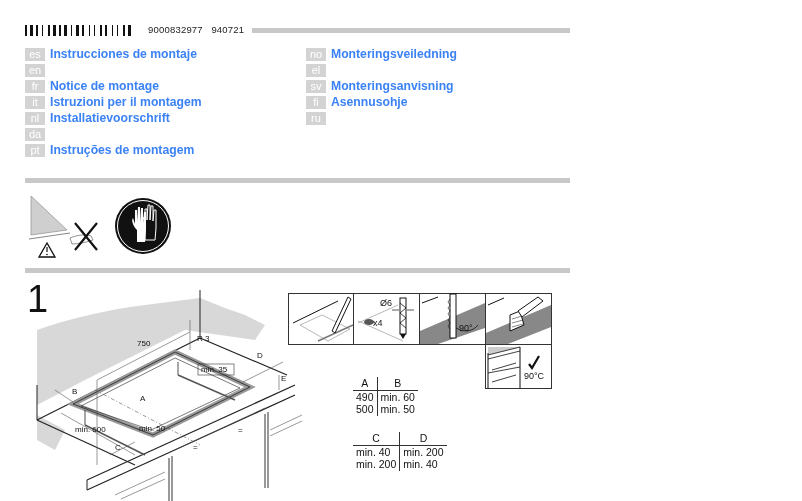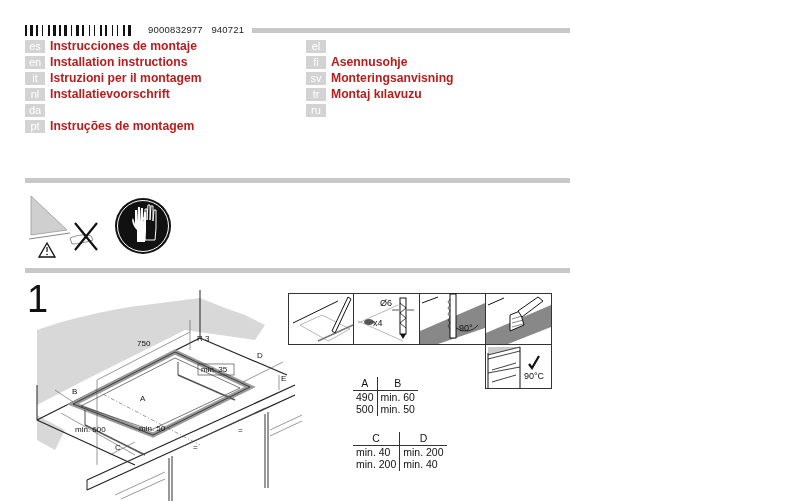--- a/index.html
+++ b/index.html
@@ -3,25 +3,25 @@
 <meta charset="utf-8">
 <style>
   html, body { margin:0; padding:0; background:#ffffff; }
   body { width:802px; height:501px; position:relative; overflow:hidden;
          font-family:"Liberation Sans", sans-serif; color:#111; }
   .abs { position:absolute; }
   .barcode { left:25px; top:25px; width:117px; height:11px; display:flex; gap:1px; }
   .barcode span { display:block; height:11px; background:#111; }
   .docnum { left:148px; top:24px; font-size:9.5px; color:#222; letter-spacing:0.2px; }
   .topbar { left:252px; top:28px; width:318px; height:5px; background:#c8c8c8; }
-  .lang-col { top:38px; }
+  .lang-col { top:46px; }
   .lang-row { display:flex; align-items:center; height:16px; }
   .lang-code { width:20px; height:13px; background:#d3d3d3; color:#fff; font-size:11px;
                text-align:center; line-height:13px; margin-right:5px; }
-  .lang-text { font-size:12.2px; font-weight:bold; color:#b91c1c; white-space:nowrap;text-align:right; }
+  .lang-text { font-size:12.2px; font-weight:bold; color:#3b82f6; white-space:nowrap;text-align:right; }
   .sep { left:25px; width:545px; height:5px; background:#c8c8c8; }
   .step-num { left:27px; top:280px; font-size:38px; font-weight:normal; color:#111; line-height:1; }
   .tbl { font-size:10.5px; color:#111; }
   .tbl table { border-collapse:collapse; }
   .tbl td, .tbl th { padding:0 3px; font-weight:normal; line-height:12.5px; }
   .tbl th { border-bottom:1px solid #333; text-align:center; }
   .tbl .vr { border-right:1px solid #333; }
   svg text { font-family:"Liberation Sans", sans-serif; }
 </style>
 </head>
@@ -72,54 +72,57 @@
 </div>
 <div class="abs topbar"></div>
 
 <div class="abs lang-col" style="left:25px;">
   <div class="lang-row">
       <span class="lang-code">es</span>
       <span class="lang-text">Instrucciones de montaje</span>
     </div>
   <div class="lang-row">
       <span class="lang-code">en</span>
-      <span class="lang-text">Installation instructions</span>
+    </div>
+  <div class="lang-row">
+      <span class="lang-code">fr</span>
+      <span class="lang-text">Notice de montage</span>
     </div>
   <div class="lang-row">
       <span class="lang-code">it</span>
       <span class="lang-text">Istruzioni per il montagem</span>
     </div>
   <div class="lang-row">
       <span class="lang-code">nl</span>
       <span class="lang-text">Installatievoorschrift</span>
     </div>
   <div class="lang-row">
       <span class="lang-code">da</span>
     </div>
   <div class="lang-row">
       <span class="lang-code">pt</span>
       <span class="lang-text">Instruções de montagem</span>
     </div>
 </div>
 
 <div class="abs lang-col" style="left:306px;">
   <div class="lang-row">
+      <span class="lang-code">no</span>
+      <span class="lang-text">Monteringsveiledning</span>
+    </div>
+  <div class="lang-row">
       <span class="lang-code">el</span>
+    </div>
+  <div class="lang-row">
+      <span class="lang-code">sv</span>
+      <span class="lang-text">Monteringsanvisning</span>
     </div>
   <div class="lang-row">
       <span class="lang-code">fi</span>
       <span class="lang-text">Asennusohje</span>
-    </div>
-  <div class="lang-row">
-      <span class="lang-code">sv</span>
-      <span class="lang-text">Monteringsanvisning</span>
-    </div>
-  <div class="lang-row">
-      <span class="lang-code">tr</span>
-      <span class="lang-text">Montaj kılavuzu</span>
     </div>
   <div class="lang-row">
       <span class="lang-code">ru</span>
     </div>
 </div>
 
 <div class="abs sep" style="top:178px;"></div>
 
 <svg class="abs" style="left:25px; top:190px;" width="150" height="75">
   <g>

